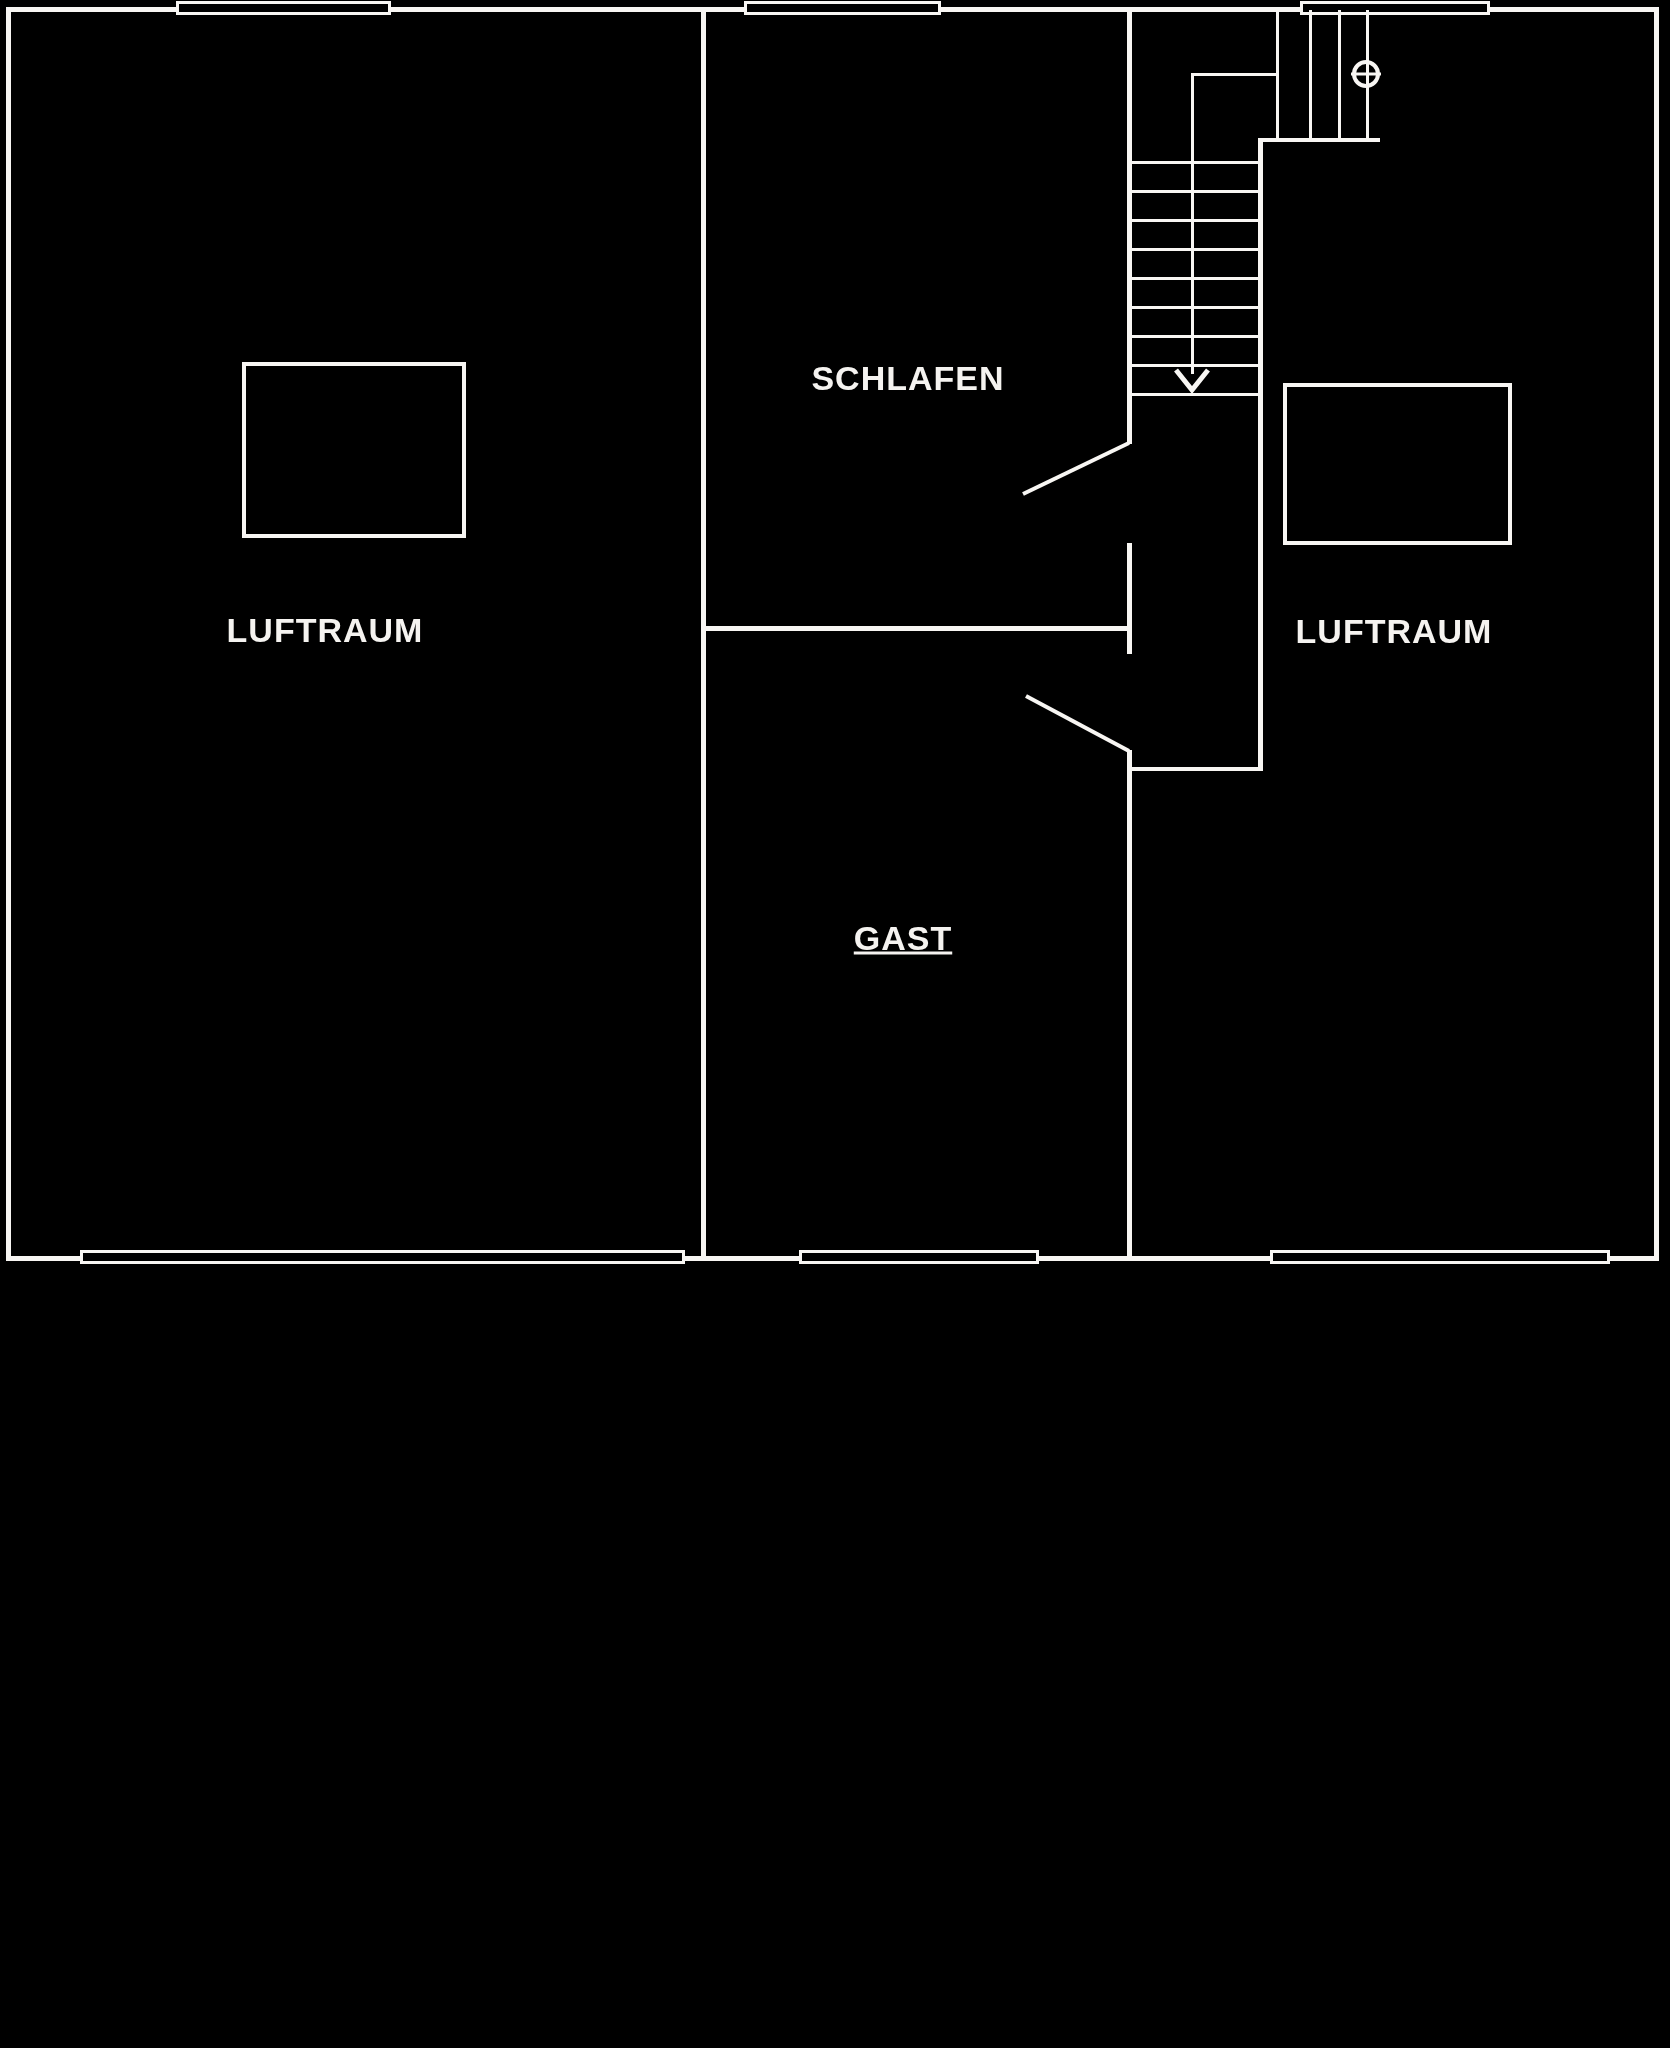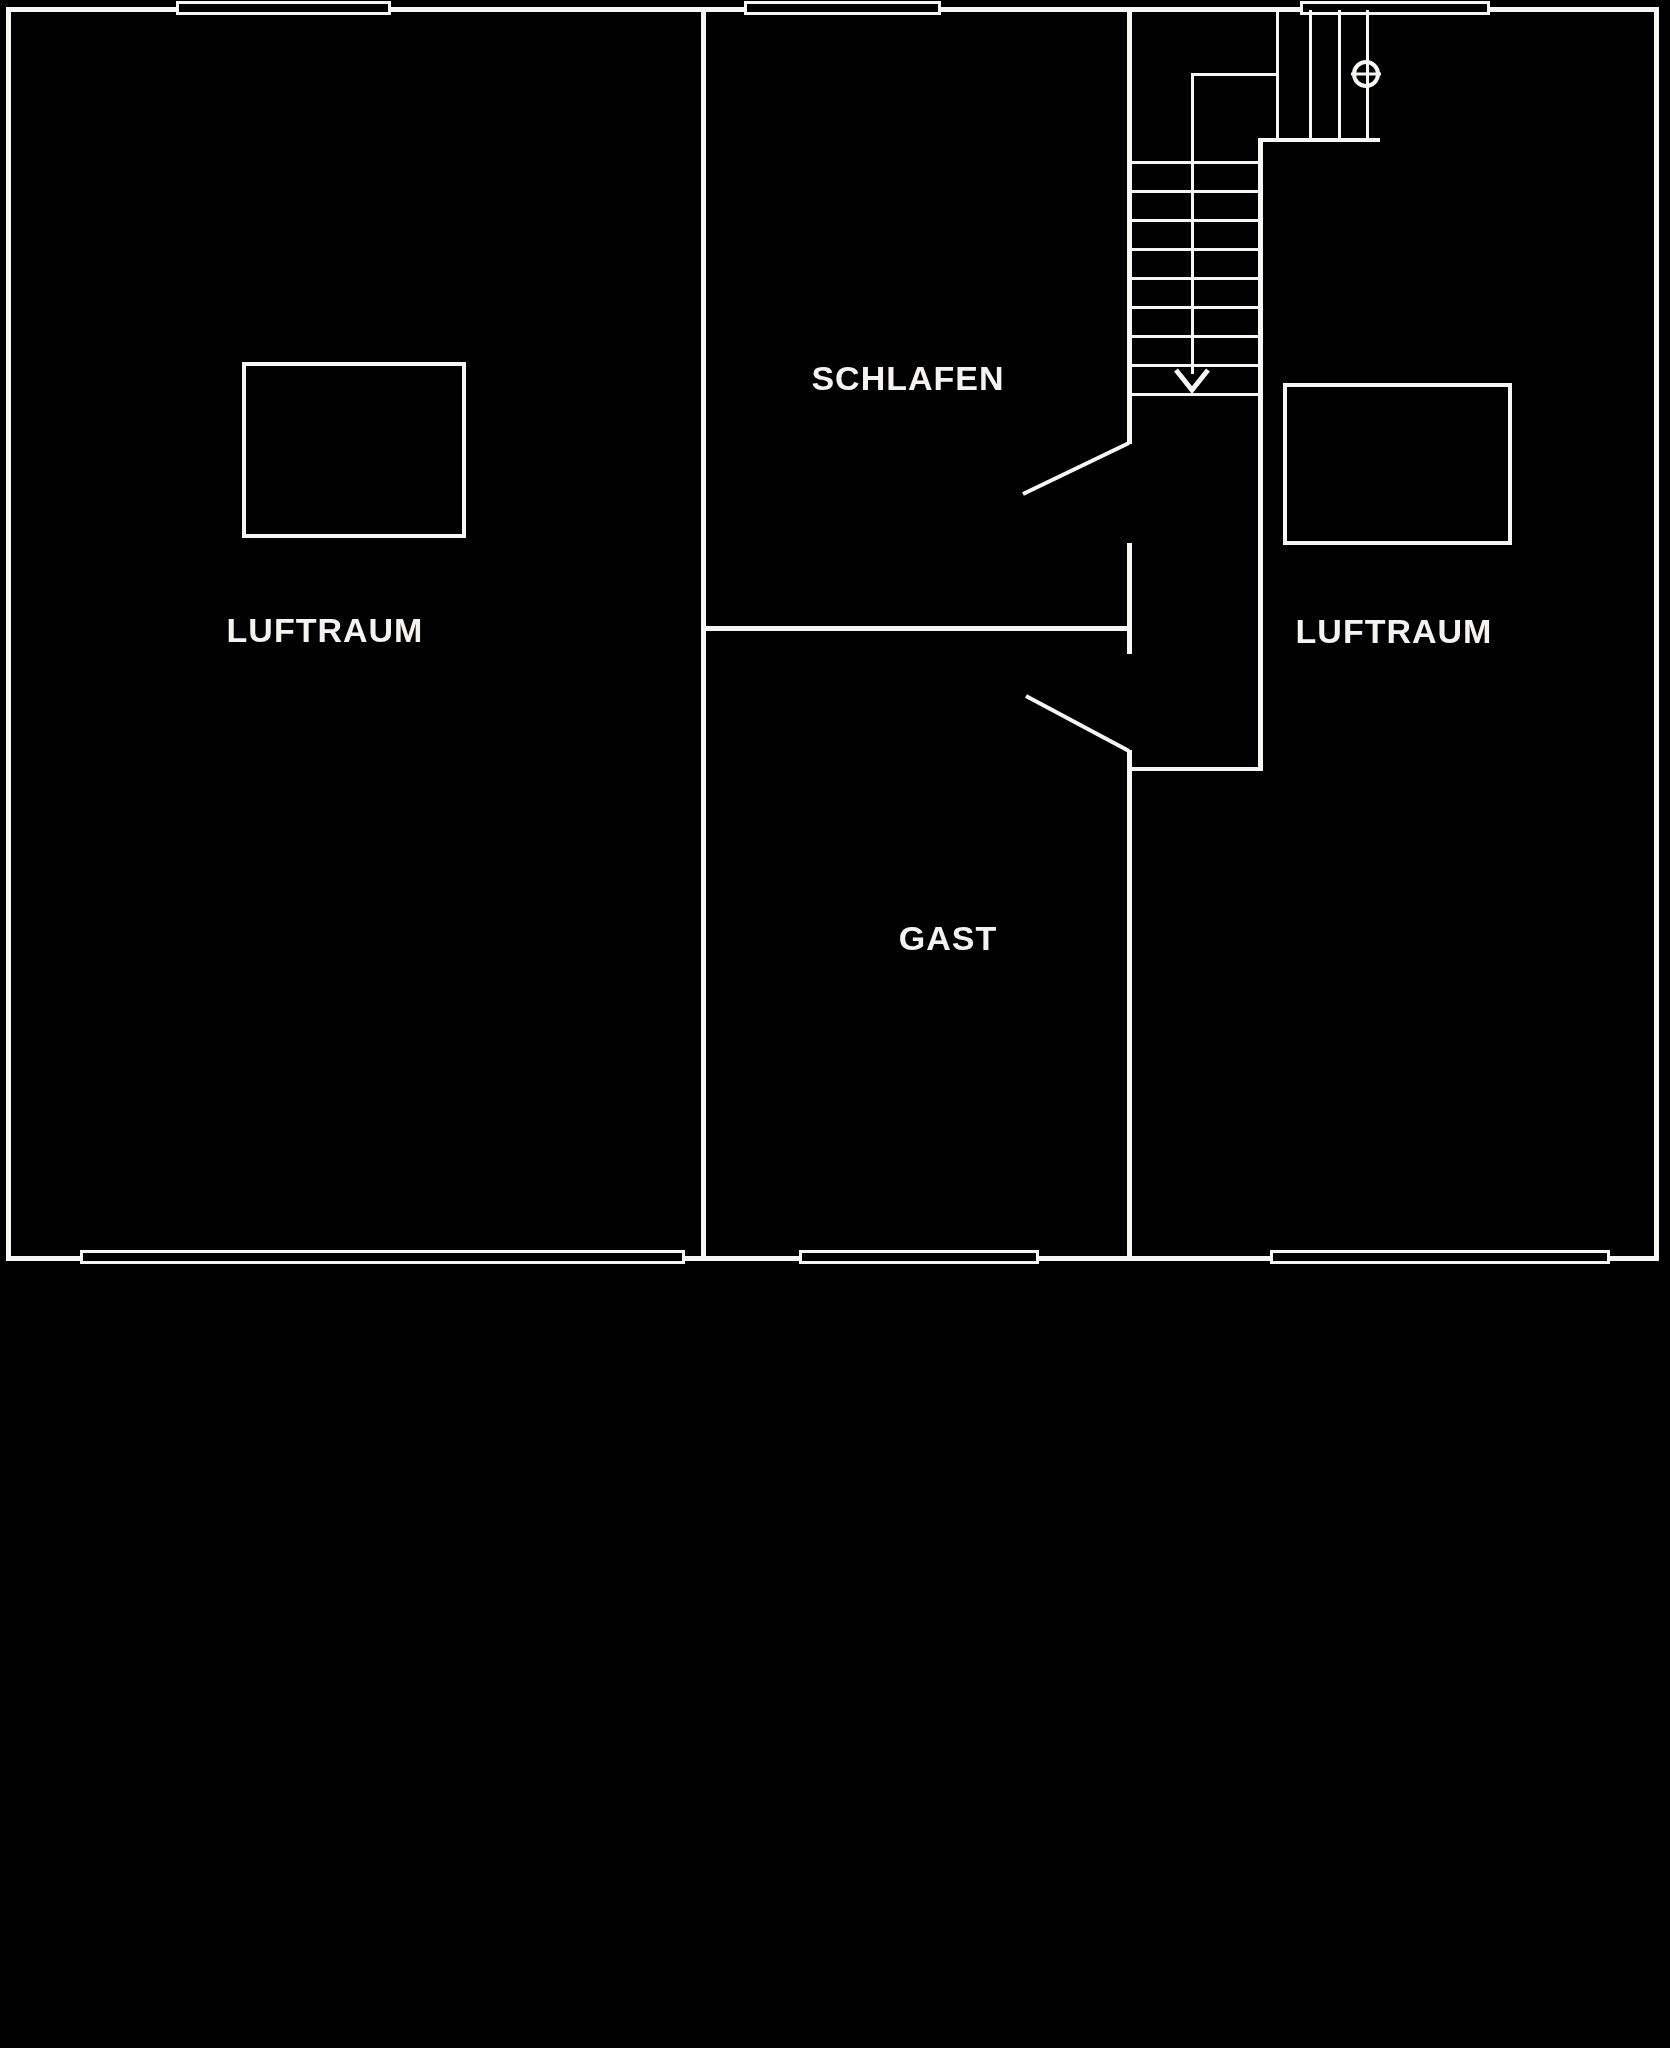--- a/index.html
+++ b/index.html
@@ -81,17 +81,17 @@
     <polyline points="1176,370 1192,390 1208,370" fill="none" stroke="#f8f6f3" stroke-width="5"></polyline>
 
     <circle cx="1366" cy="74" r="12" fill="none" stroke="#f8f6f3" stroke-width="4"></circle>
     <line x1="1351" y1="74" x2="1381" y2="74" stroke="#f8f6f3" stroke-width="3"></line>
   </svg>
 
   <div class="room-label" style="left:325px;top:630px;">LUFTRAUM</div>
 
   <div class="room-label" style="left:896px;top:378px;margin-left:12px;">SCHLAFEN</div>
 
-  <div class="room-label" style="left:948px;top:938px;">GAST</div>
+  <div class="room-label" style="left:903px;top:938px;text-decoration:underline;">GAST</div>
 
   <div class="room-label" style="left:1394px;top:631px;">LUFTRAUM</div>
 
 </div>
 
 </body></html>

